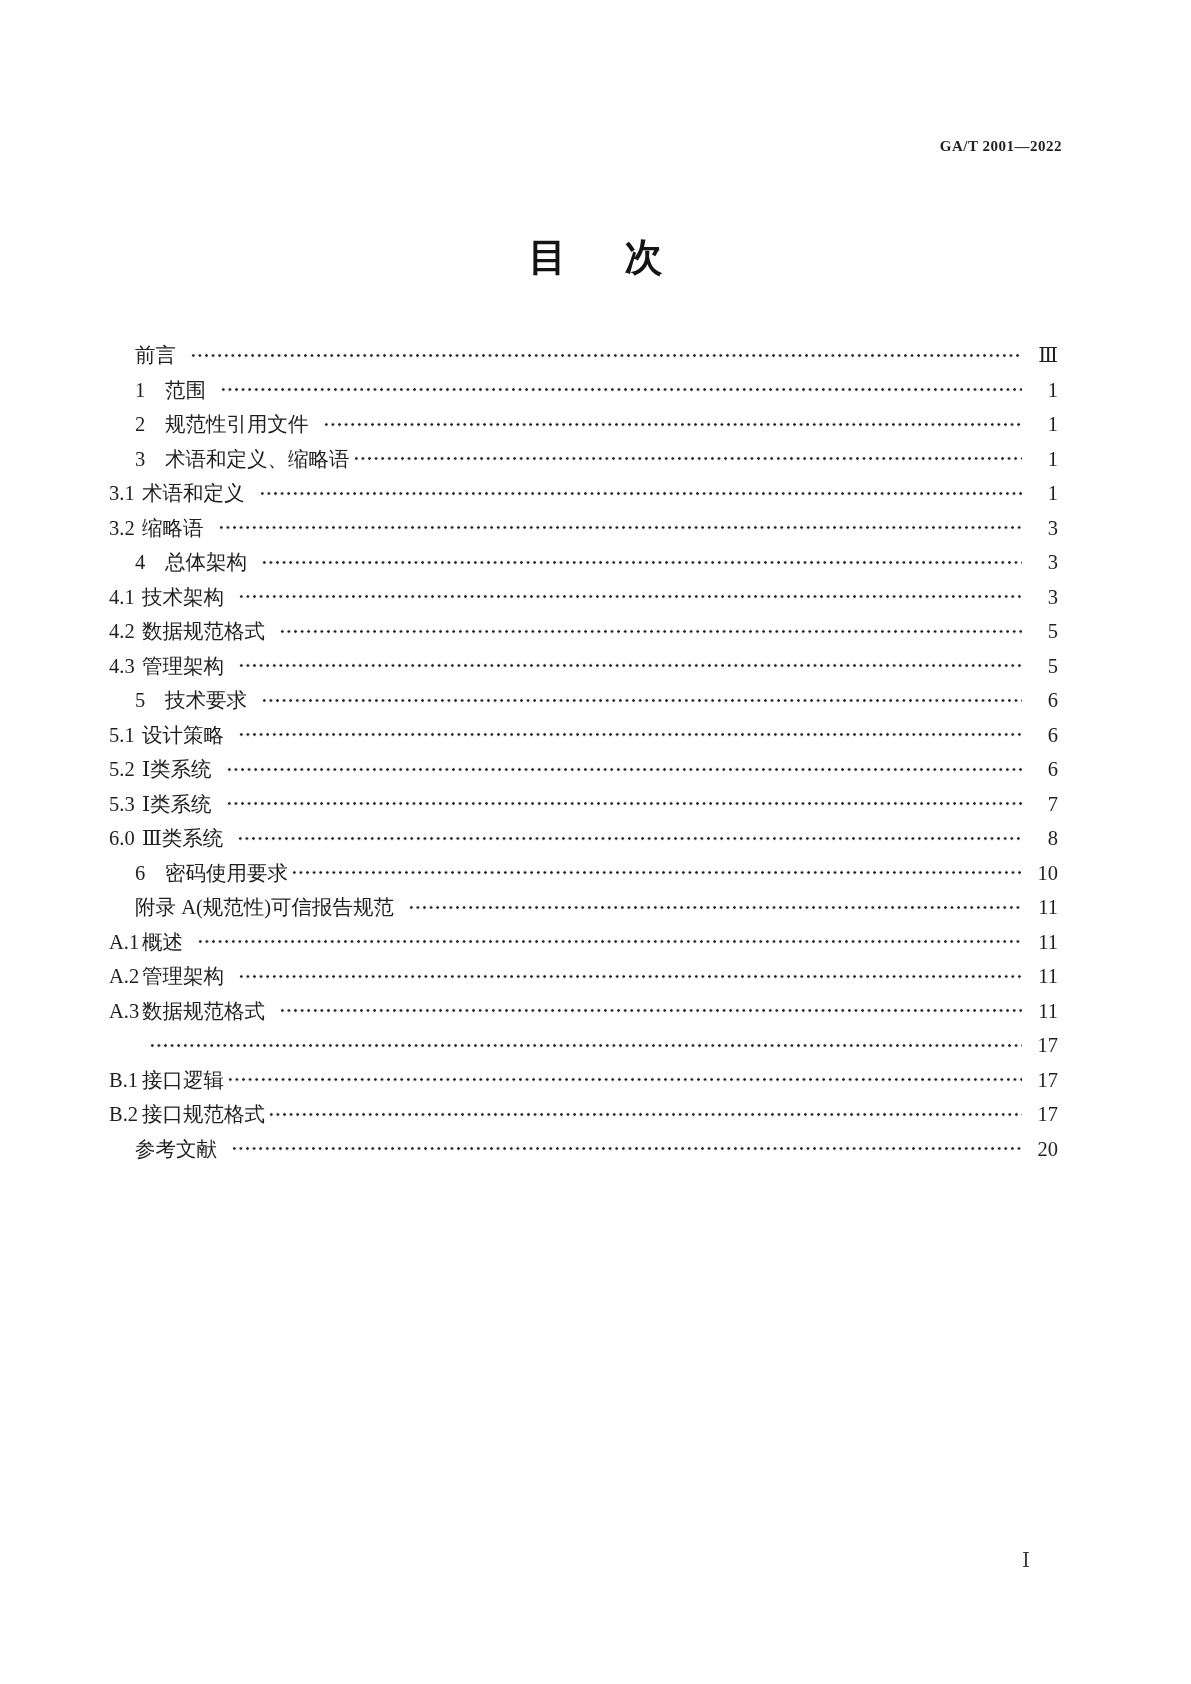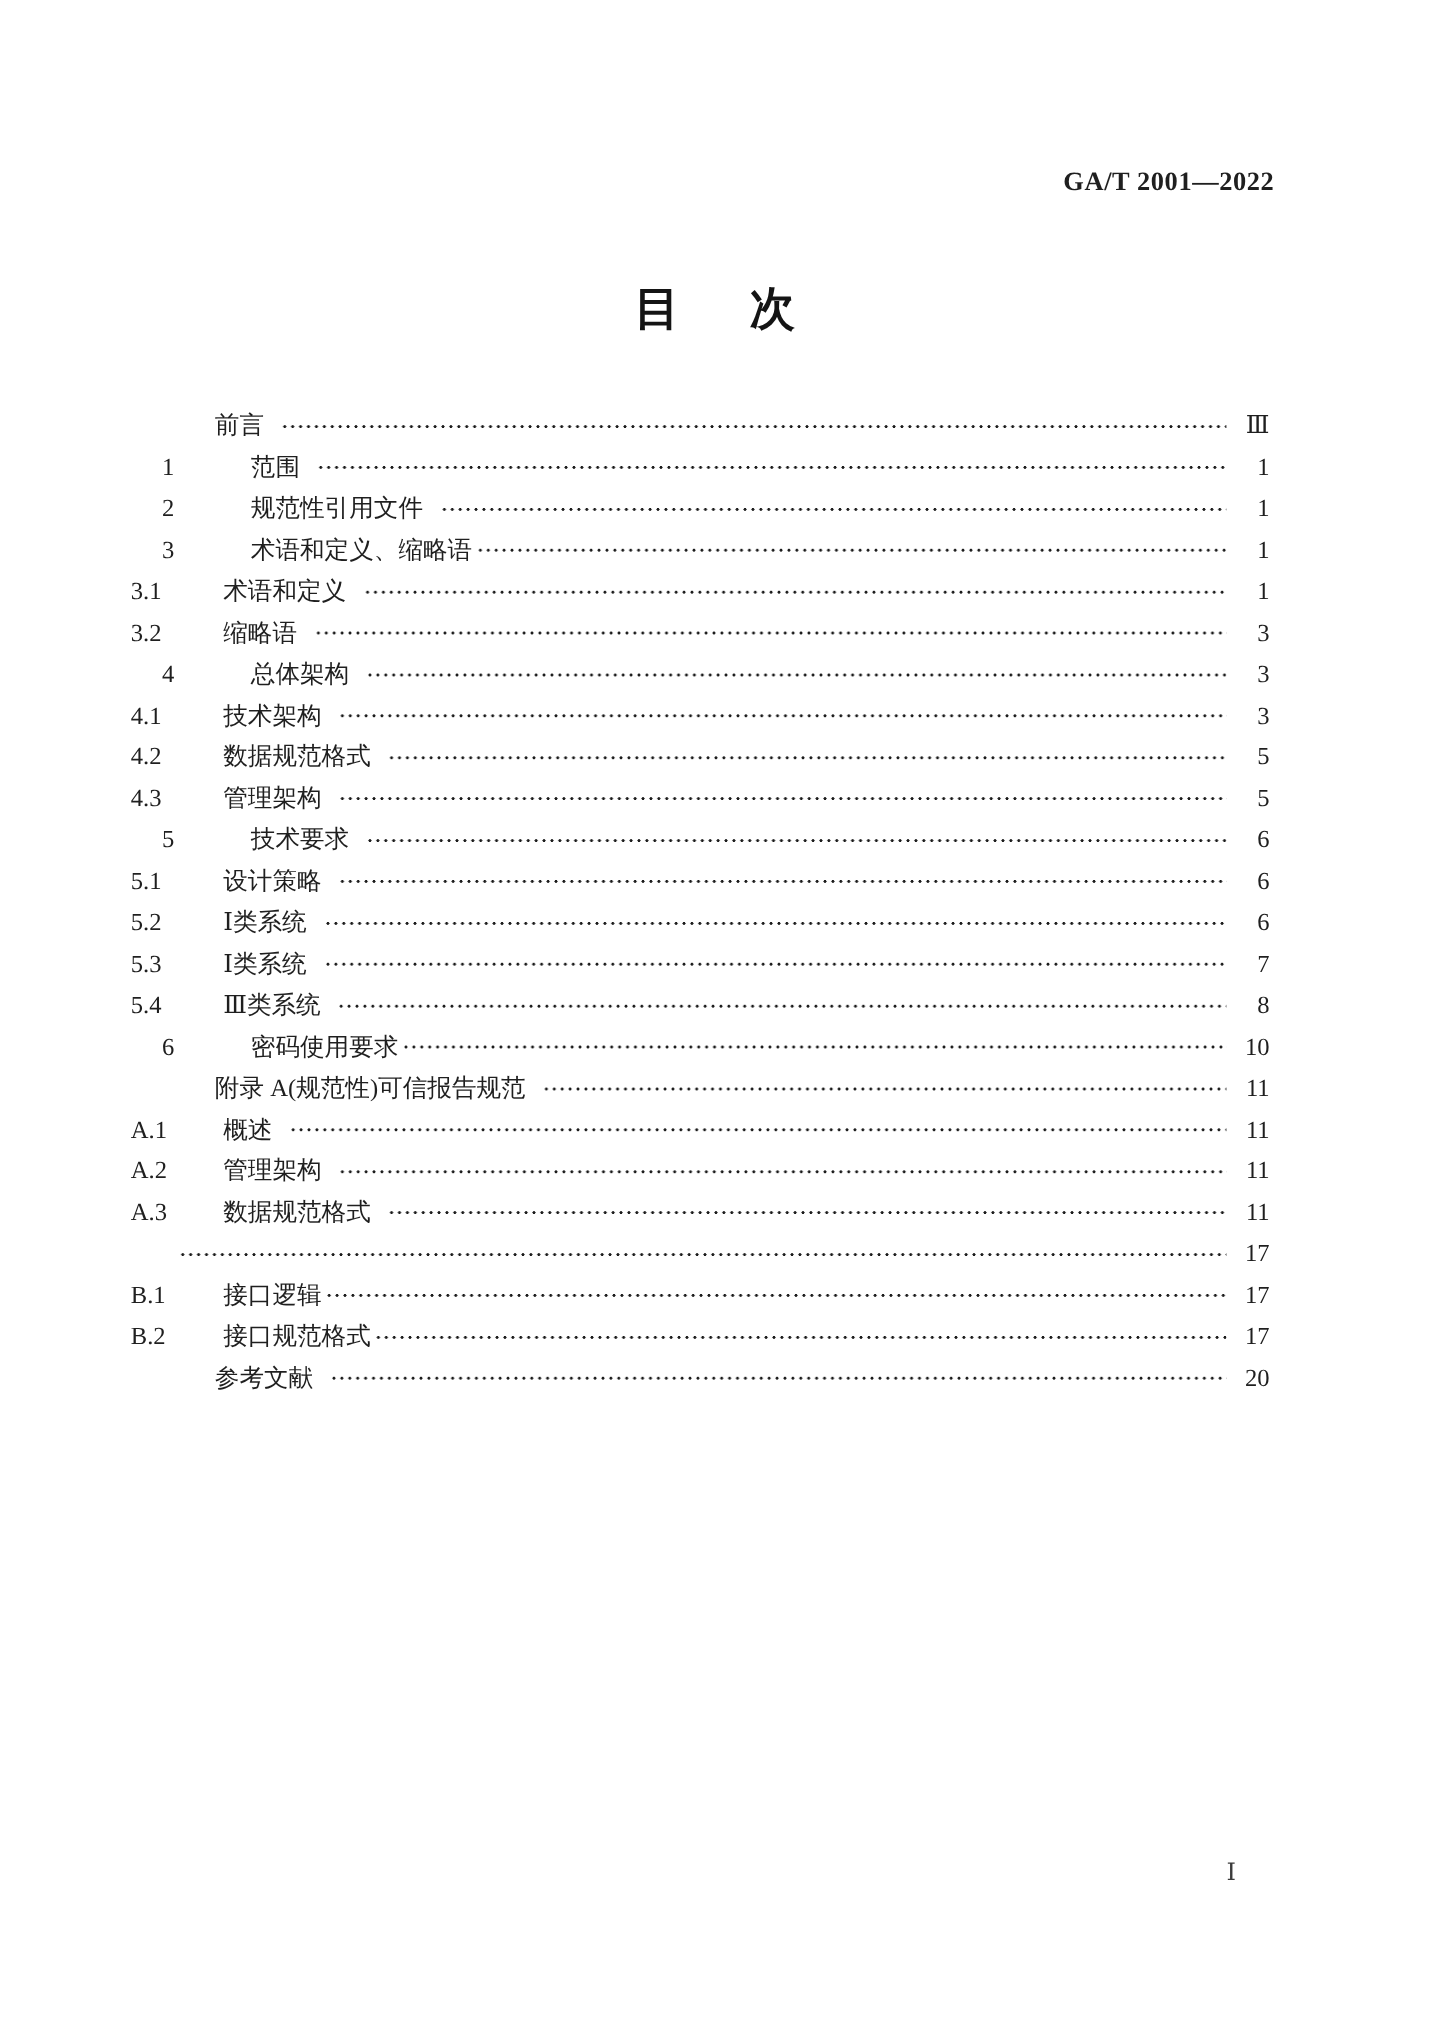--- a/index.html
+++ b/index.html
@@ -7,21 +7,21 @@
     position:relative;
     width:1191px;height:1684px;
     background:#ffffff;
     font-family:"Liberation Serif","DejaVu Serif","DejaVu Sans",serif;
     color:#1f1f1f;
     overflow:hidden;
   }
   .std-header{
     position:absolute;
     top:138px;right:129px;
-    font-size:22px;
+    font-size:15px;
     font-weight:bold;
     letter-spacing:0.5px;
     white-space:nowrap;
   }
   .doc-title{
     position:absolute;
     top:238px;left:0;width:100%;
     display:flex;justify-content:center;gap:58px;
     font-family:"DejaVu Sans","Liberation Sans",sans-serif;
     font-size:38px;font-weight:bold;color:#141414;
@@ -38,21 +38,21 @@
     padding-right:133px;
     font-size:20.5px;
     line-height:1;
     white-space:nowrap;
   }
   .toc-row.l0{padding-left:135px;}
   .toc-row.l1{padding-left:109px;}
   .toc-row .num{flex:none;}
   .toc-row.l0 .num{width:30px;}
   .toc-row.l1 .num{width:33px;}
-  .toc-row .label{flex:none;white-space:pre;margin-left:44px;}
+  .toc-row .label{flex:none;white-space:pre;}
   .dots{
     flex:1;
     align-self:stretch;
     margin-left:14px;
     margin-right:10px;
     background-image:radial-gradient(circle,#1b1b1b 1.15px,rgba(0,0,0,0) 1.45px);
     background-size:6.6px 6.6px;
     background-repeat:repeat-x;
     background-position:0 center;
   }
@@ -159,21 +159,21 @@
         <span class="dots"></span>
         <span class="pg">6</span>
       </div>
       <div class="toc-row l1">
         <span class="num">5.3</span>
         <span class="label">Ⅰ类系统</span>
         <span class="dots"></span>
         <span class="pg">7</span>
       </div>
       <div class="toc-row l1">
-        <span class="num">5.4</span>
+        <span class="num">6.0</span>
         <span class="label">Ⅲ类系统</span>
         <span class="dots"></span>
         <span class="pg">8</span>
       </div>
       <div class="toc-row l0 tight">
         <span class="num">6</span>
         <span class="label">密码使用要求</span>
         <span class="dots"></span>
         <span class="pg">10</span>
       </div>

